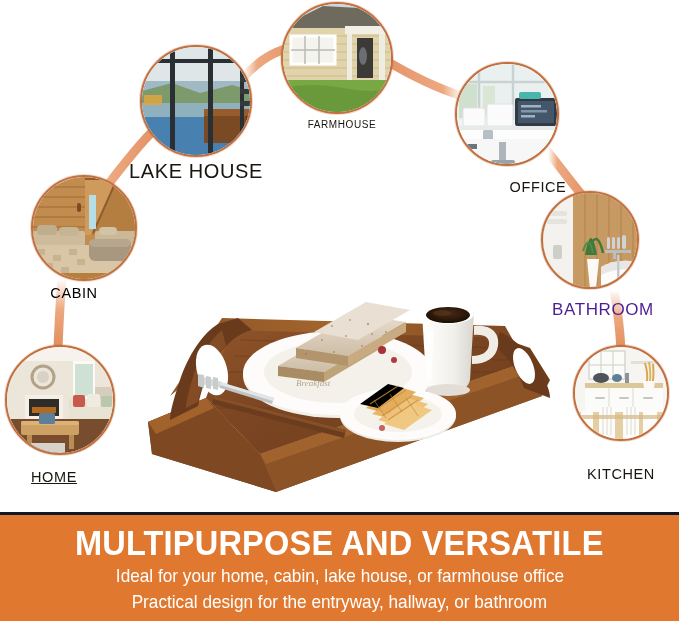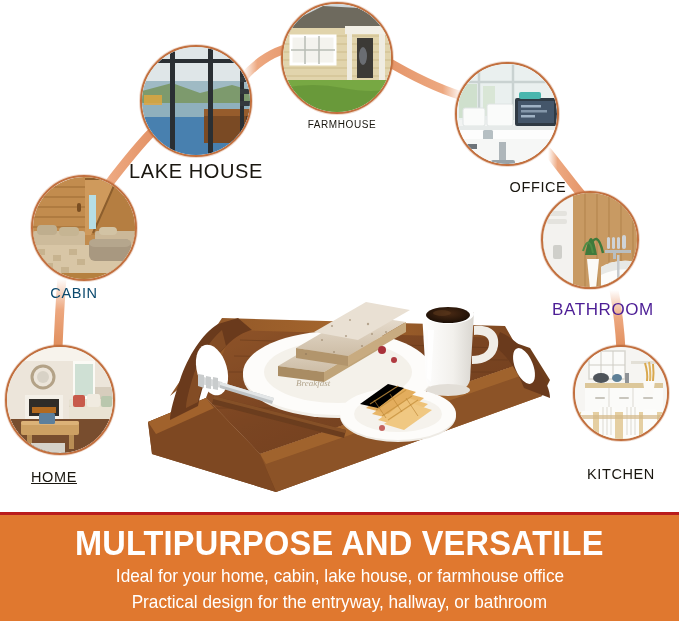--- a/index.html
+++ b/index.html
@@ -26,21 +26,21 @@
     background:#efe7df;
     box-shadow:0 0 0 1px rgba(194,112,63,.25);
   }
   .badge .ring .photo { position:absolute; inset:0; overflow:hidden; border-radius:50%; }
 
   
   .banner {
     position:absolute; left:0; bottom:0;
     width:679px; height:109px;
     background:#E0782F;
-    border-top:3px solid #b91c1c;
+    border-top:3px solid #0f172a;
     display:flex; flex-direction:column;
     align-items:center; justify-content:flex-start;
     padding-top:10px;
   }
   .banner h1 {
     color:#fff;
     font-size:35px;
     font-weight:bold;
     letter-spacing:.2px;
     line-height:1.05;
@@ -353,21 +353,21 @@
             <rect x="28" y="90" width="8" height="6"></rect>
             <rect x="44" y="82" width="8" height="6"></rect>
           </g>
           <rect x="56" y="62" width="42" height="22" rx="6" fill="#a89880"></rect>
           <rect x="56" y="62" width="42" height="8" rx="6" fill="#b5a68d"></rect>
           <rect x="0" y="96" width="106" height="10" fill="#b5803f"></rect>
         </svg>
       </div>
     </div>
   </div>
-  <div class="cap" style="position:absolute; left:74px; top:285px; transform:translateX(-50%); white-space:nowrap; color:#0c4a6e; font-size:14.5px; letter-spacing:.6px;text-align:center;">CABIN</div>
+  <div class="cap" style="position:absolute; left:74px; top:285px; transform:translateX(-50%); white-space:nowrap; color:#000000; font-size:14.5px; letter-spacing:.6px;text-align:center;">CABIN</div>
 
   <div class="product">
     <svg viewBox="0 0 455 260" width="455" height="260">
       <defs>
         <linearGradient id="woodTop" x1="0" y1="0" x2="1" y2="1">
           <stop offset="0%" stop-color="#9a5c2c"></stop>
           <stop offset="45%" stop-color="#7a4522"></stop>
           <stop offset="100%" stop-color="#6a3a1c"></stop>
         </linearGradient>
         <linearGradient id="woodFront" x1="0" y1="0" x2="0" y2="1">

